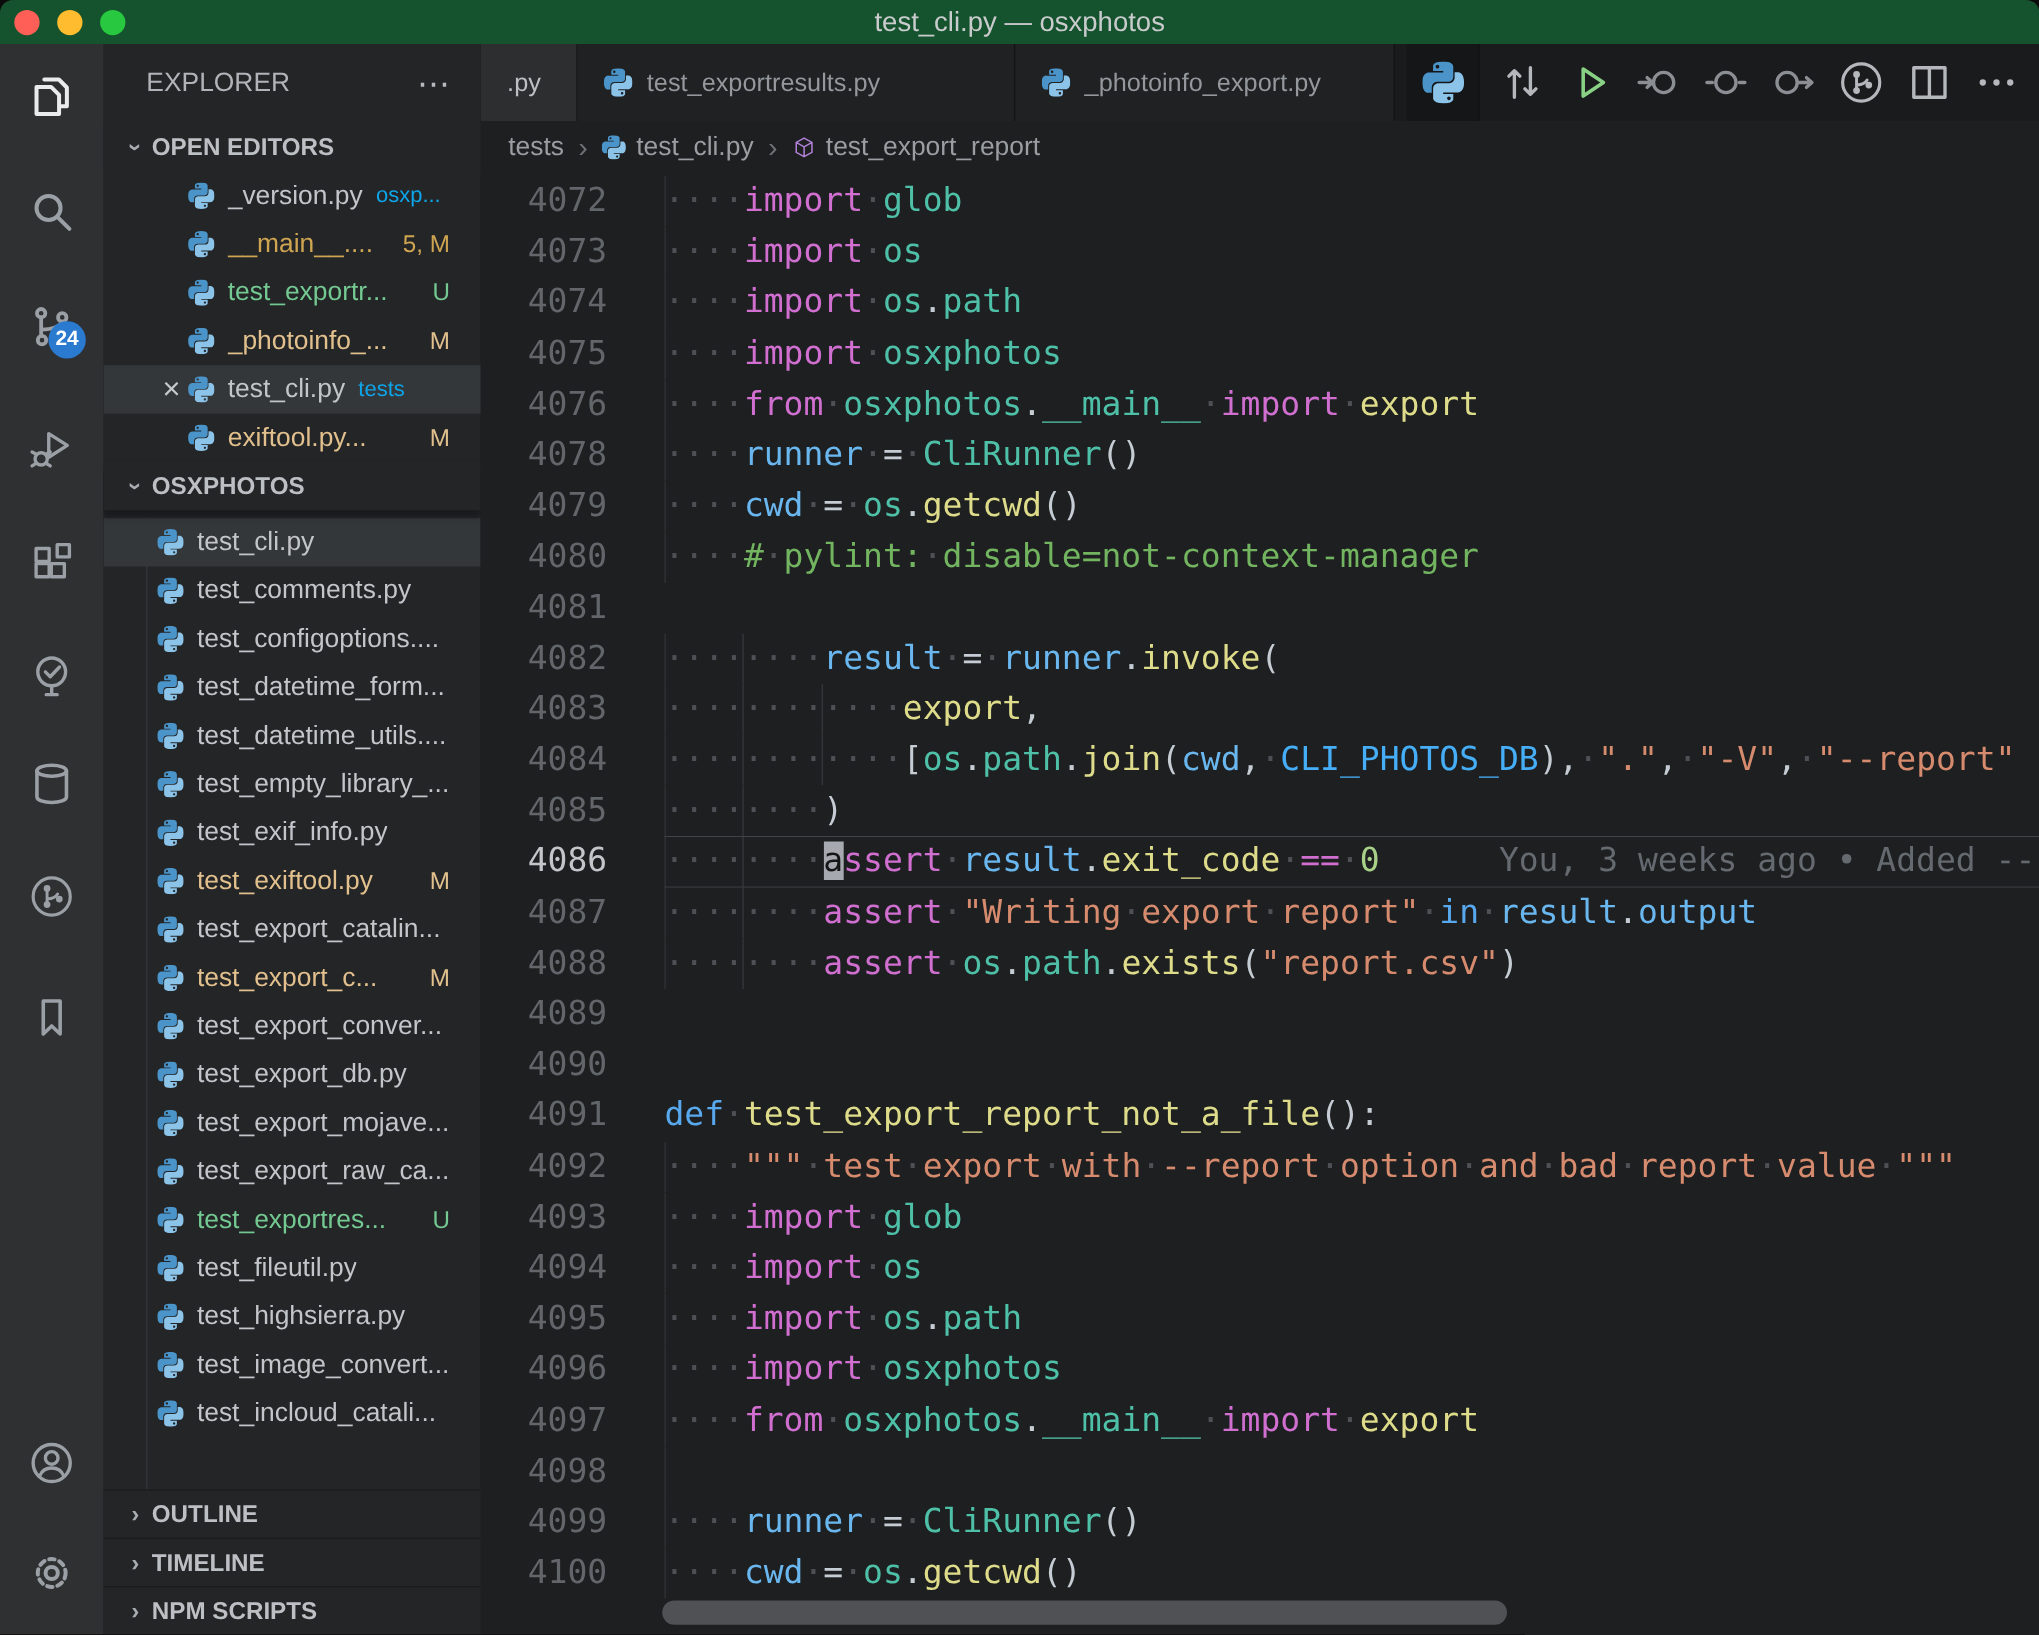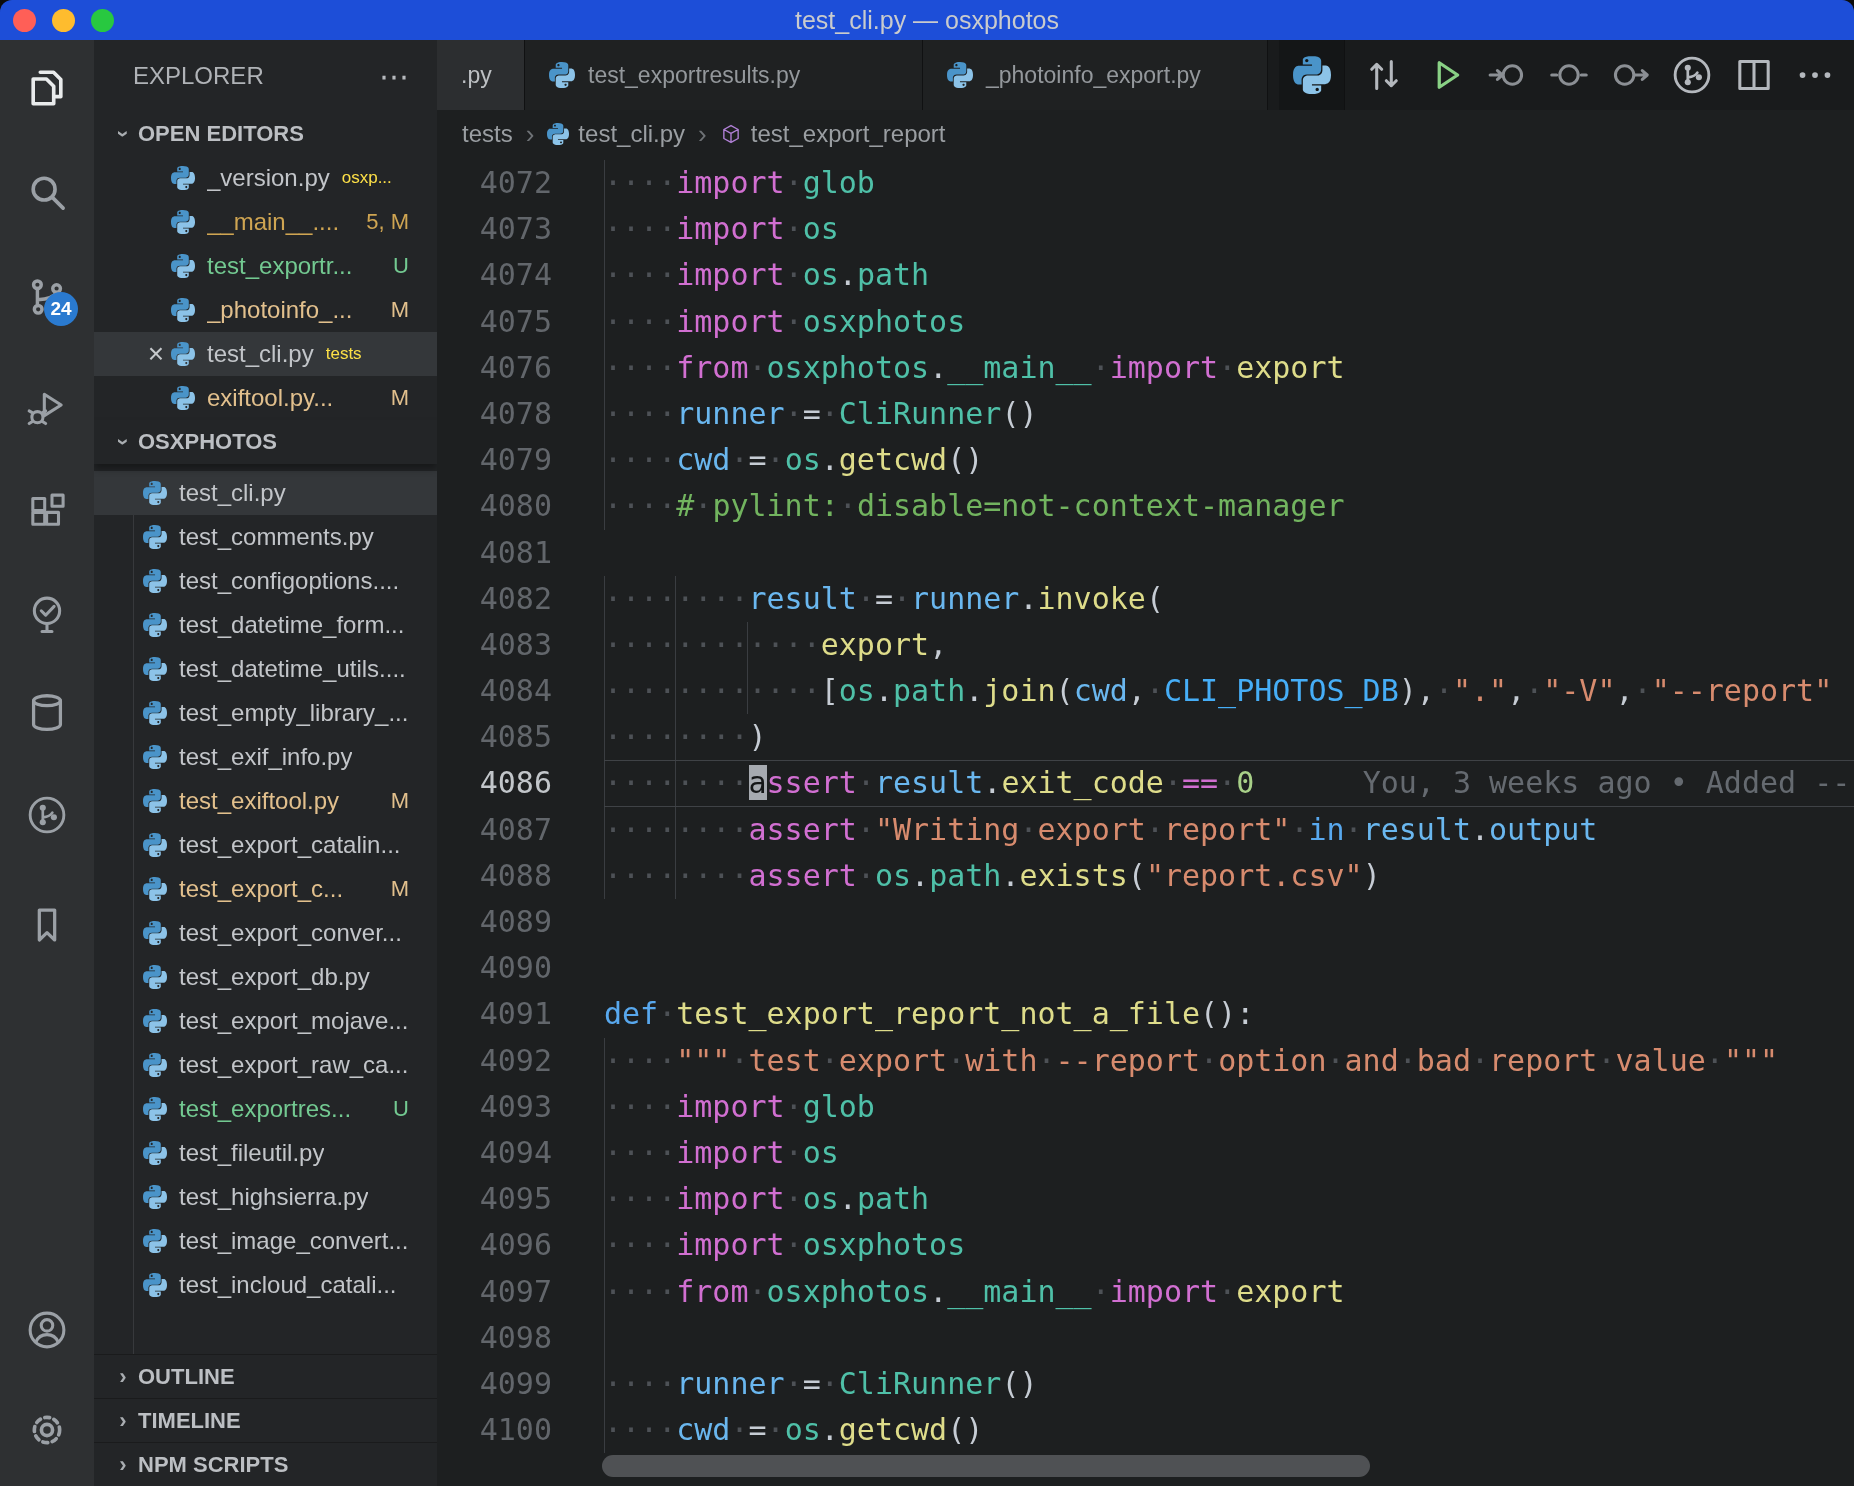--- a/index.html
+++ b/index.html
@@ -9,21 +9,21 @@
     --tk-kw:#d16fd1; --tk-kw2:#58a8ee; --tk-mod:#4fc0a8; --tk-fn:#dedc8a; --tk-var:#6ab7ef;
     --tk-const:#46aef7; --tk-str:#d78b6e; --tk-com:#72b45f; --tk-num:#a8d088;
     --tk-op:#c6ccd4; --tk-pu:#c6ccd4; --tk-ws:#4d5156; --tk-blame:#656a70;
   }
   *{box-sizing:border-box;}
   html,body{margin:0;padding:0;background:#0c0c0c;}
   body{width:1854px;height:1486px;font-family:"Liberation Sans",sans-serif;}
   .window{position:relative;width:1854px;height:1486px;border-radius:12px 12px 0 0;overflow:hidden;background:#1d1f20;}
 
   
-  .titlebar{height:40px;background:#1d4ed8;display:flex;align-items:center;justify-content:center;position:relative;color:#c9cbcd;font-size:25px;}
+  .titlebar{height:40px;background:#14532d;display:flex;align-items:center;justify-content:center;position:relative;color:#c9cbcd;font-size:25px;}
   .lights{position:absolute;left:13px;top:0;height:40px;display:flex;align-items:center;gap:16px;}
   .light{width:23px;height:23px;border-radius:50%;}
   .light.red{background:#ff5f57;}.light.yellow{background:#febc2e;}.light.green{background:#28c840;}
 
   .main{display:flex;height:1446px;}
 
   
   .activitybar{width:94px;background:#2e3032;position:relative;flex:none;}
   .ab-icon{position:absolute;left:50%;transform:translateX(-50%);width:46px;height:46px;color:#9ba0a6;cursor:pointer;}
   .ab-icon.active{color:#e9ebec;}
@@ -42,21 +42,21 @@
   .sb-bottom{border-top:1px solid #1a1b1c;}
   .oe-list{flex:none;}
   .row{height:44px;display:flex;align-items:center;cursor:pointer;position:relative;}
   .row .close{width:30px;margin-left:47px;color:#c6c9cc;font-size:28px;line-height:1;text-align:center;}
   .row.oe{padding-left:77px;}
   .row.oe.withclose{padding-left:0;}
   .row.sel{background:#34373a;}
   .fileicon{width:24px;height:24px;flex:none;margin-right:12px;}
   .fileicon svg{width:100%;height:100%;}
   .row .lbl{white-space:nowrap;overflow:hidden;}
-  .row .desc{margin-left:12px;color:#fde047;font-size:17px;white-space:nowrap;}
+  .row .desc{margin-left:12px;color:#0ea5e9;font-size:20px;white-space:nowrap;}
   .row .badge{margin-left:auto;margin-right:28px;font-size:22px;}
   .c-normal{color:#c2c5c9;}.c-modified{color:var(--status-modified);}.c-untracked{color:var(--status-untracked);}.c-warning{color:var(--status-warning);}
   .tree{flex:1;overflow:hidden;position:relative;margin-top:7px;}
   .tree .indent-guide{position:absolute;left:39px;top:0;bottom:0;width:1px;background:#37393c;}
   .row.tree-row{padding-left:49px;}
 
   
   .editor{flex:1;min-width:0;display:flex;flex-direction:column;background:#1d1f20;}
   .tabbar{height:70px;flex:none;background:#191b1c;display:flex;align-items:stretch;}
   .tab{display:flex;align-items:center;gap:13px;padding:0 24px;font-size:23px;color:#94989c;background:#1f2122;border-right:1px solid #101112;cursor:pointer;white-space:nowrap;overflow:hidden;flex:none;}

